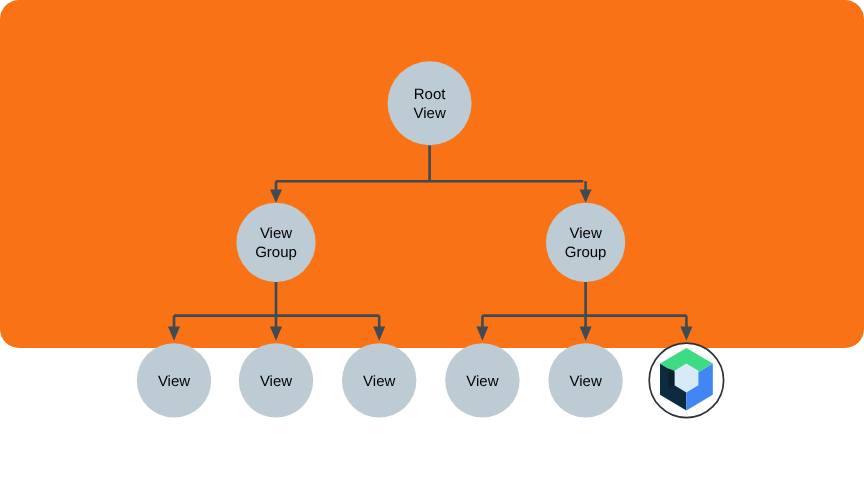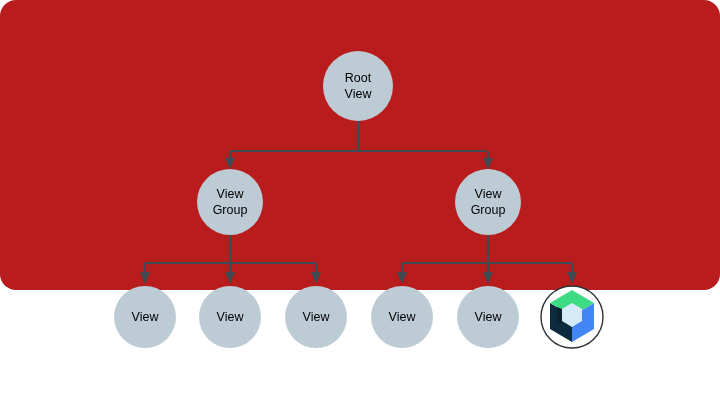--- a/index.html
+++ b/index.html
@@ -10,21 +10,21 @@
   body {
     width: 720px;
     height: 405px;
     overflow: hidden;
     font-family: "Liberation Sans", sans-serif;
   }
   #diagram-canvas {
     position: relative;
     width: 720px;
     height: 290px;
-    background: #b91c1c;
+    background: #f97316;
     border-radius: 16px;
   }
   #tree-svg {
     position: absolute;
     top: 0;
     left: 0;
     width: 720px;
     height: 405px;
     display: block;
   }

